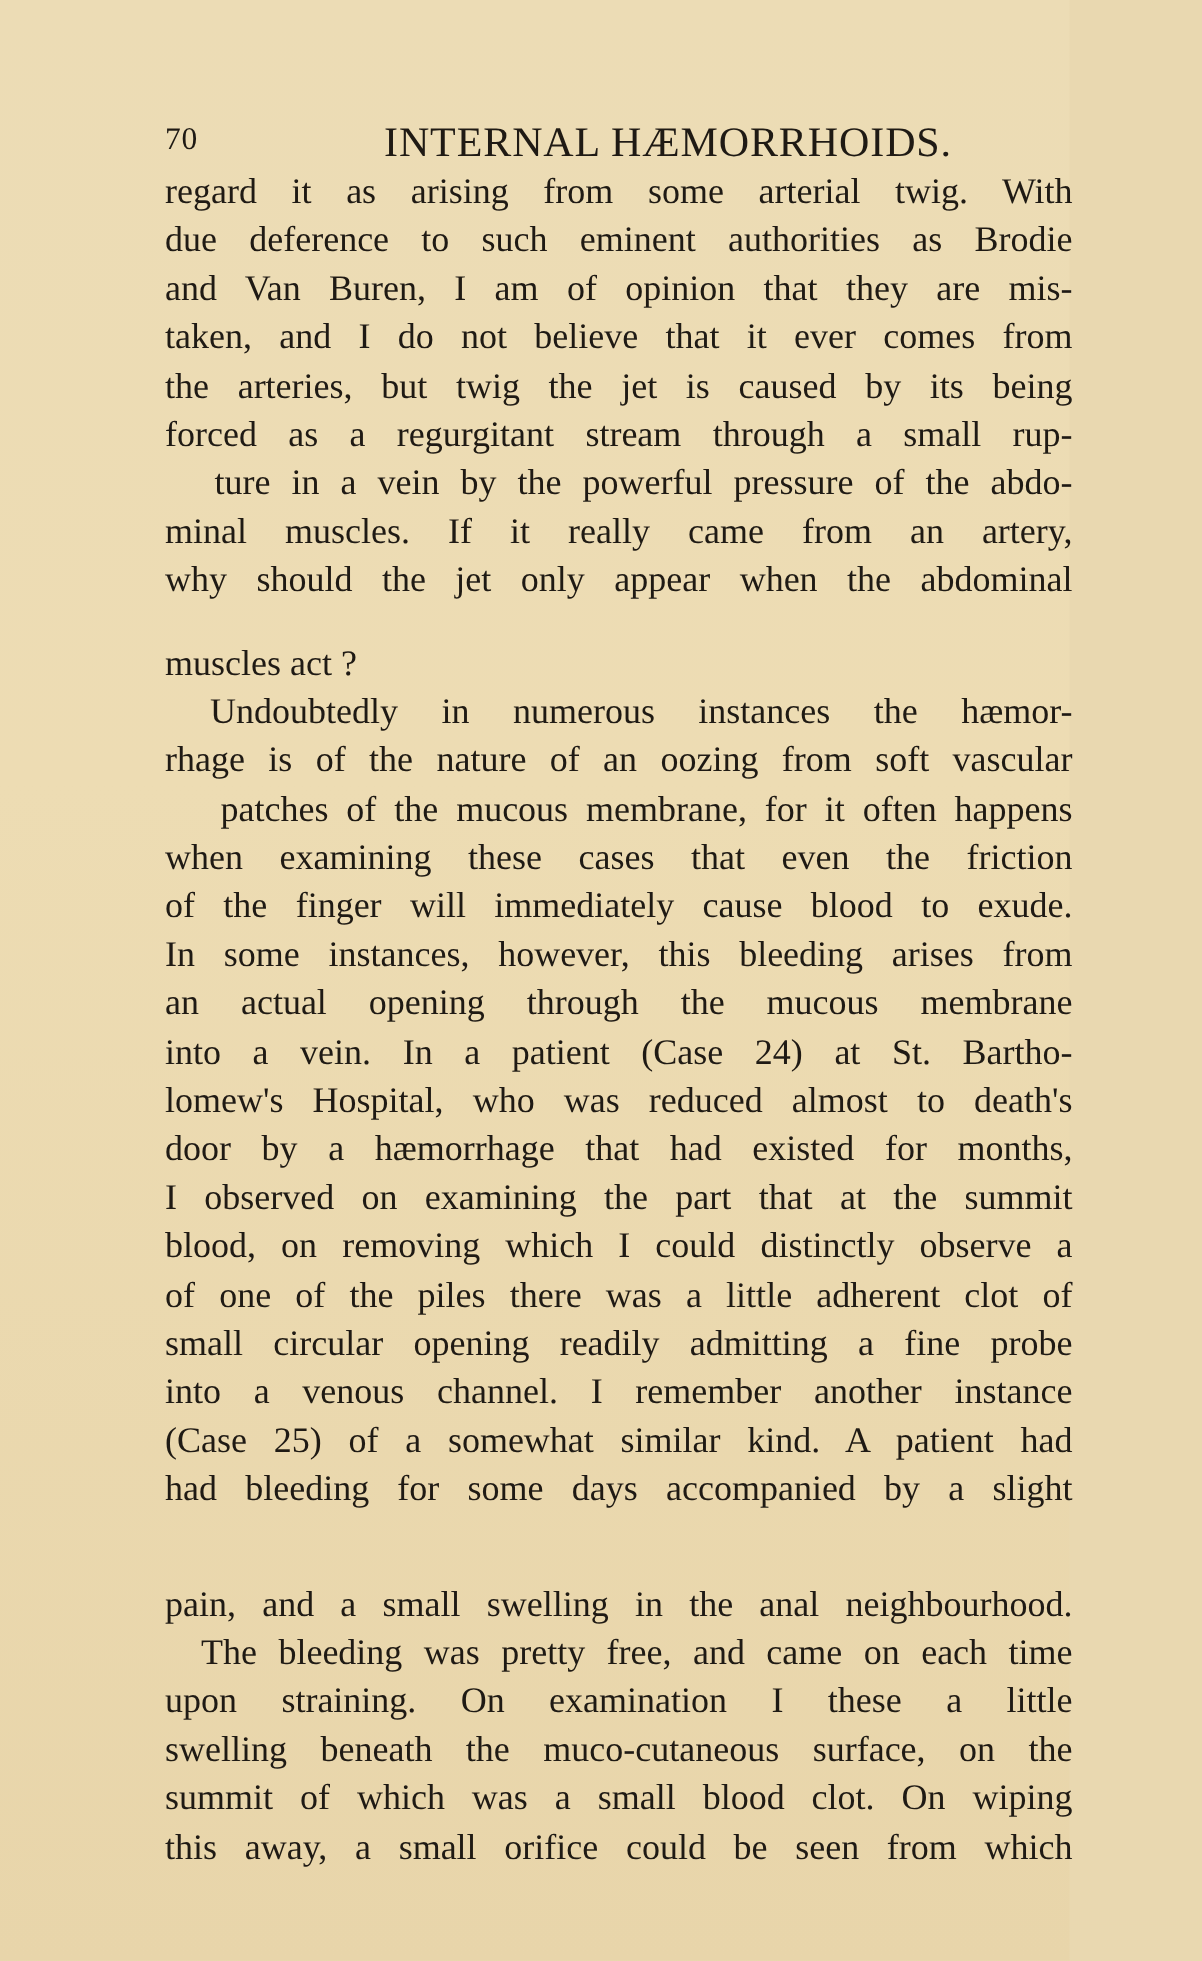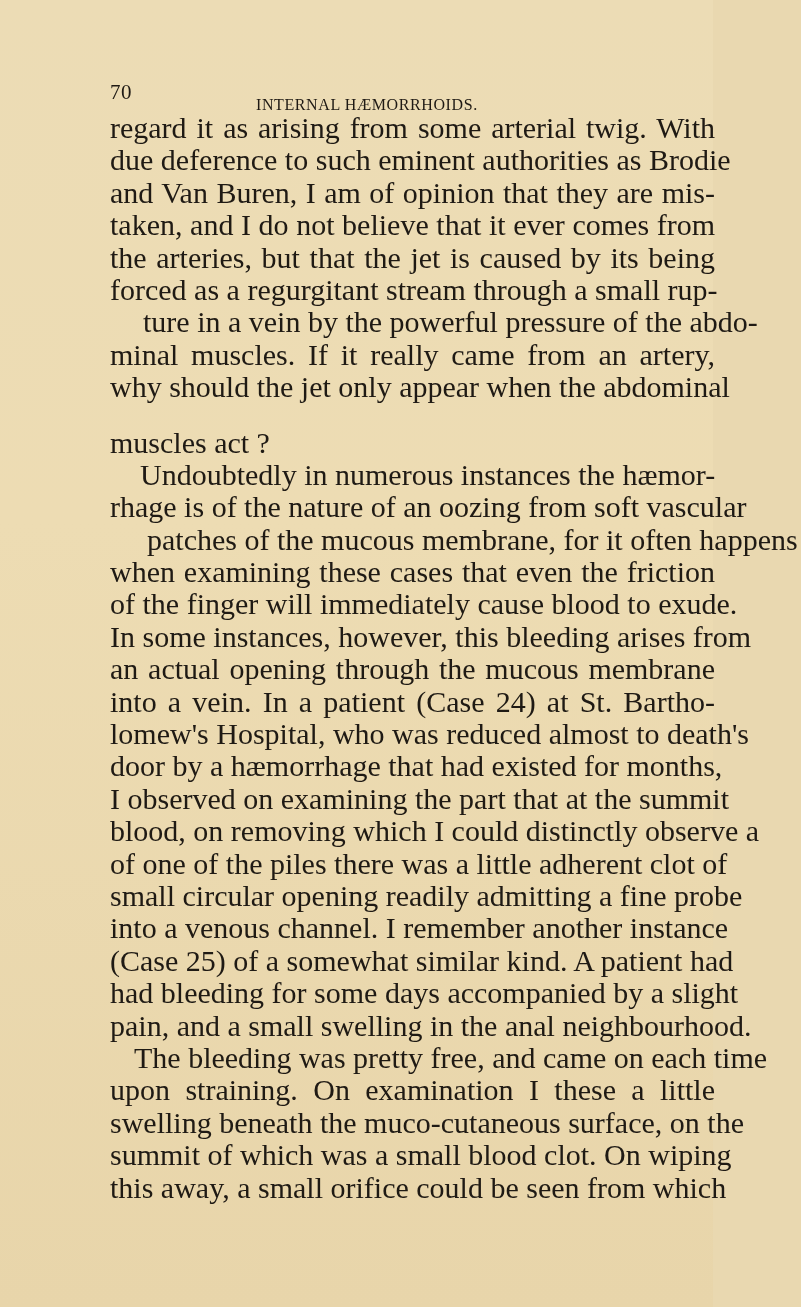--- a/index.html
+++ b/index.html
@@ -32,35 +32,35 @@
     .page-number {
       position: absolute;
       left: 0;
       top: 0;
       font-size: 21px;
       letter-spacing: 0.5px;
     }
     .running-head {
       position: absolute;
       left: 146px;
-      top: 16px;
-      font-size: 16px;
+      top: 0;
+      font-size: 28px;
       letter-spacing: 0.6px;
       white-space: nowrap;
     }
     .body-text {
       position: absolute;
       top: 112px;
       left: 110px;
       width: 605px;
     }
     .line {
       height: 32.4px;
       line-height: 32.4px;
-      font-size: 30px;
+      font-size: 24px;
       white-space: nowrap;
       text-align: justify;
       text-align-last: justify;
       transform-origin: left center;
     }
     .line.last {
       text-align-last: left;
       margin-top: 23px;
     }
     .line.indent {
@@ -74,21 +74,21 @@
   <div class="header">
     <span class="page-number">70</span>
     <span class="running-head">INTERNAL HÆMORRHOIDS.</span>
   </div>
 
   <div class="body-text">
     <div class="line" style="display: block;">regard it as arising from some arterial twig.  With</div>
     <div class="line" style="display: block;">due deference to such eminent authorities as Brodie</div>
     <div class="line" style="display: block;">and Van Buren, I am of opinion that they are mis-</div>
     <div class="line" style="display: block;">taken, and I do not believe that it ever comes from</div>
-    <div class="line" style="display: block;">the arteries, but that the jet is caused by its being</div>
+    <div class="line" style="display: block;">the arteries, but twig the jet is caused by its being</div>
     <div class="line" style="display: block;">forced as a regurgitant stream through a small rup-</div>
     <div class="line" style="display: block; margin-left: 33px;">ture in a vein by the powerful pressure of the abdo-</div>
     <div class="line" style="display: block;">minal muscles.  If it really came from an artery,</div>
     <div class="line" style="display: block;">why should the jet only appear when the abdominal</div>
     <div class="line last" style="display: block;">muscles act ?</div>
     <div class="line indent" style="display: block;">Undoubtedly in numerous instances the hæmor-</div>
     <div class="line" style="display: block;">rhage is of the nature of an oozing from soft vascular</div>
     <div class="line" style="display: block; margin-left: 37px;">patches of the mucous membrane, for it often happens</div>
     <div class="line" style="display: block;">when examining these cases that even the friction</div>
     <div class="line" style="display: block;">of the finger will immediately cause blood to exude.</div>
@@ -97,20 +97,20 @@
     <div class="line" style="display: block;">into a vein.  In a patient (Case 24) at St. Bartho-</div>
     <div class="line" style="display: block;">lomew's Hospital, who was reduced almost to death's</div>
     <div class="line" style="display: block;">door by a hæmorrhage that had existed for months,</div>
     <div class="line" style="display: block;">I observed on examining the part that at the summit</div>
     <div class="line" style="display: block;">blood, on removing which I could distinctly observe a</div>
     <div class="line" style="display: block;">of one of the piles there was a little adherent clot of</div>
     <div class="line" style="display: block;">small circular opening readily admitting a fine probe</div>
     <div class="line" style="display: block;">into a venous channel.  I remember another instance</div>
     <div class="line" style="display: block;">(Case 25) of a somewhat similar kind.  A patient had</div>
     <div class="line" style="display: block;">had bleeding for some days accompanied by a slight</div>
-    <div class="line" style="display: block;">pain, and a small swelling in the anal neighbourhood.</div>
+    <div class="line" style="display: block; margin-top: 44px;">pain, and a small swelling in the anal neighbourhood.</div>
     <div class="line" style="display: block; margin-left: 24px;">The bleeding was pretty free, and came on each time</div>
     <div class="line" style="display: block;">upon straining.  On examination I these a little</div>
     <div class="line" style="display: block;">swelling beneath the muco-cutaneous surface, on the</div>
     <div class="line" style="display: block;">summit of which was a small blood clot.  On wiping</div>
     <div class="line" style="display: block;">this away, a small orifice could be seen from which</div>
   </div>
 </div>
 
 </body></html>

